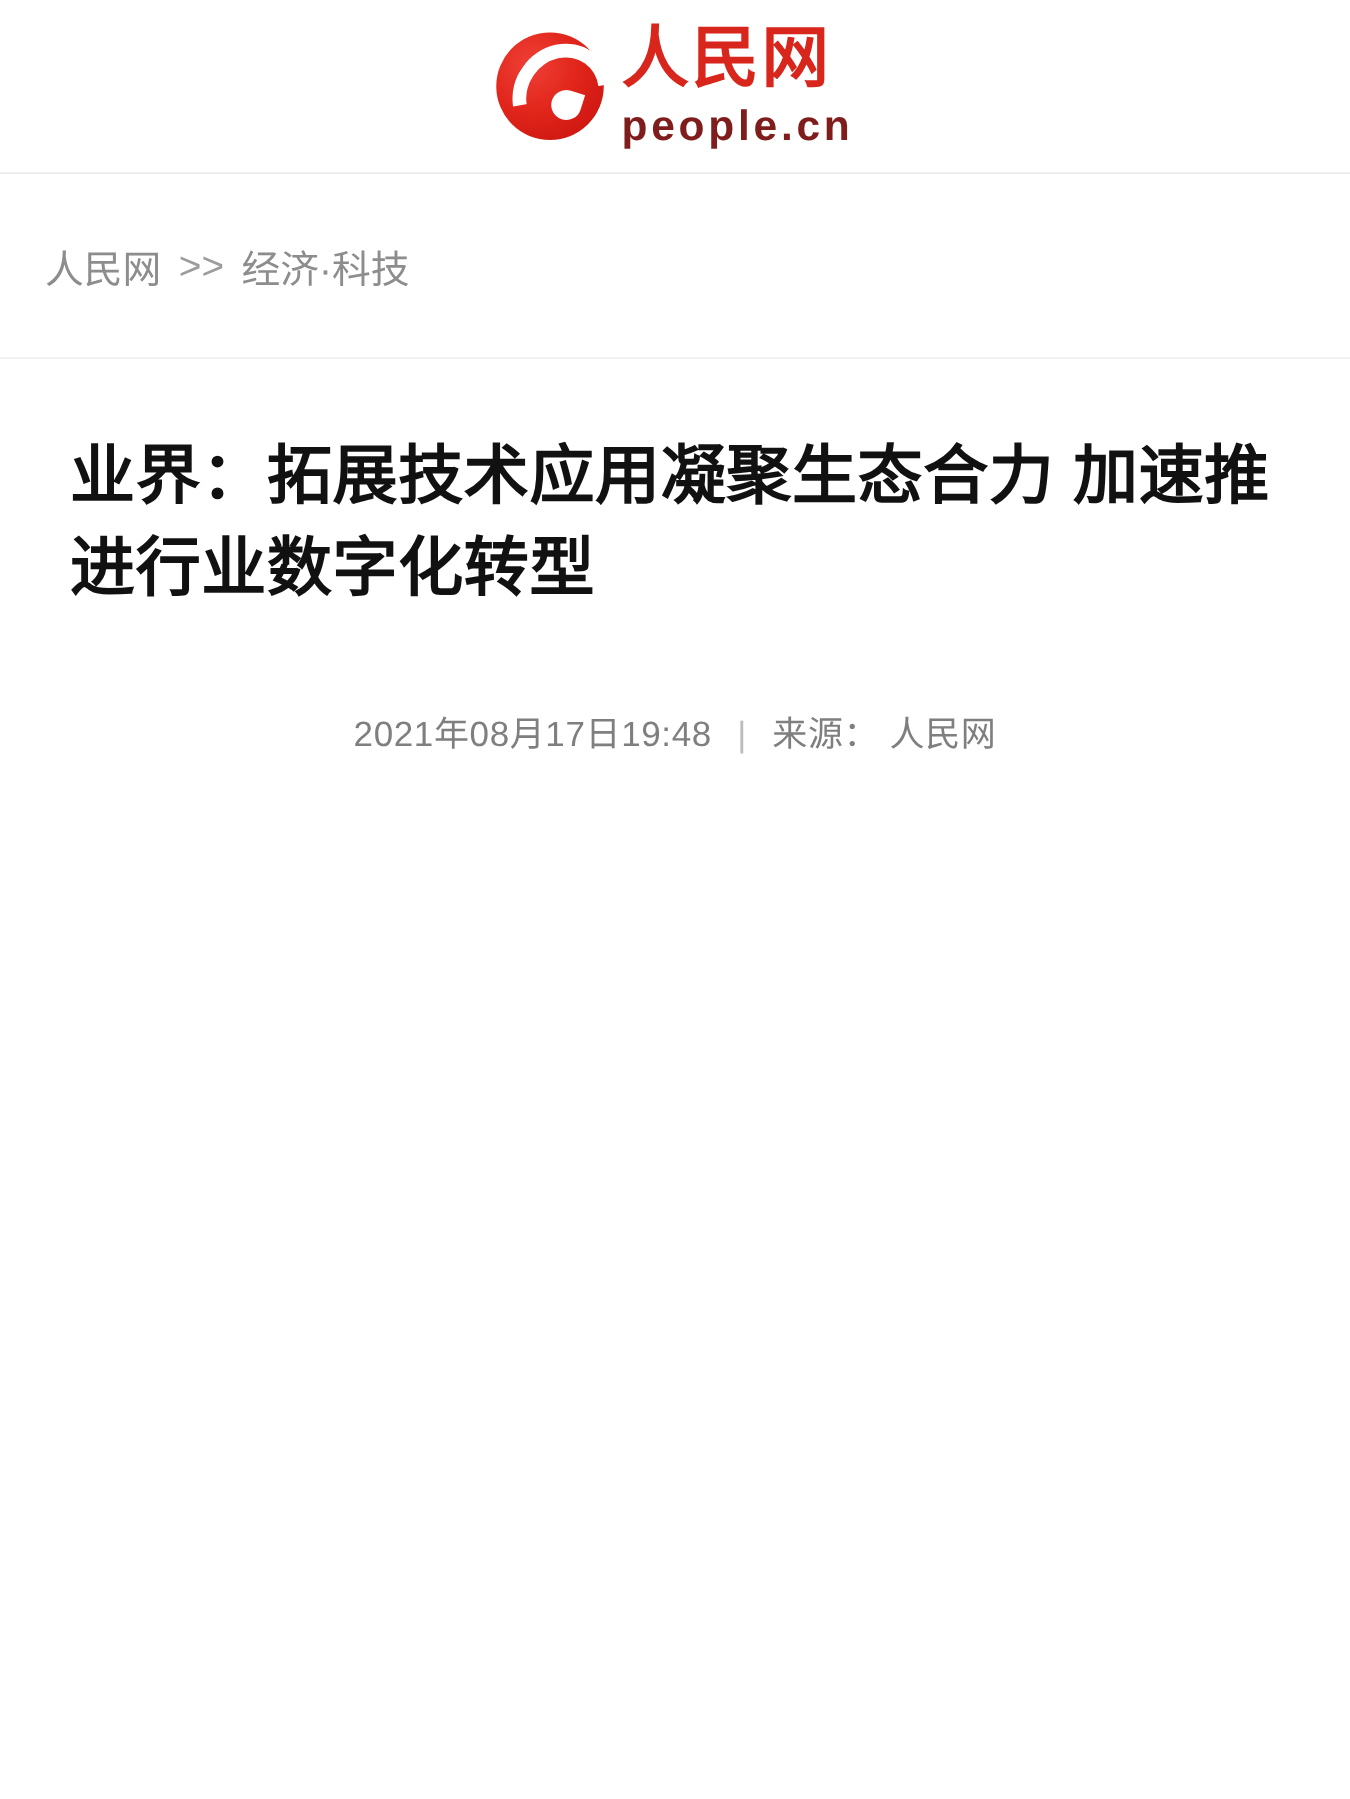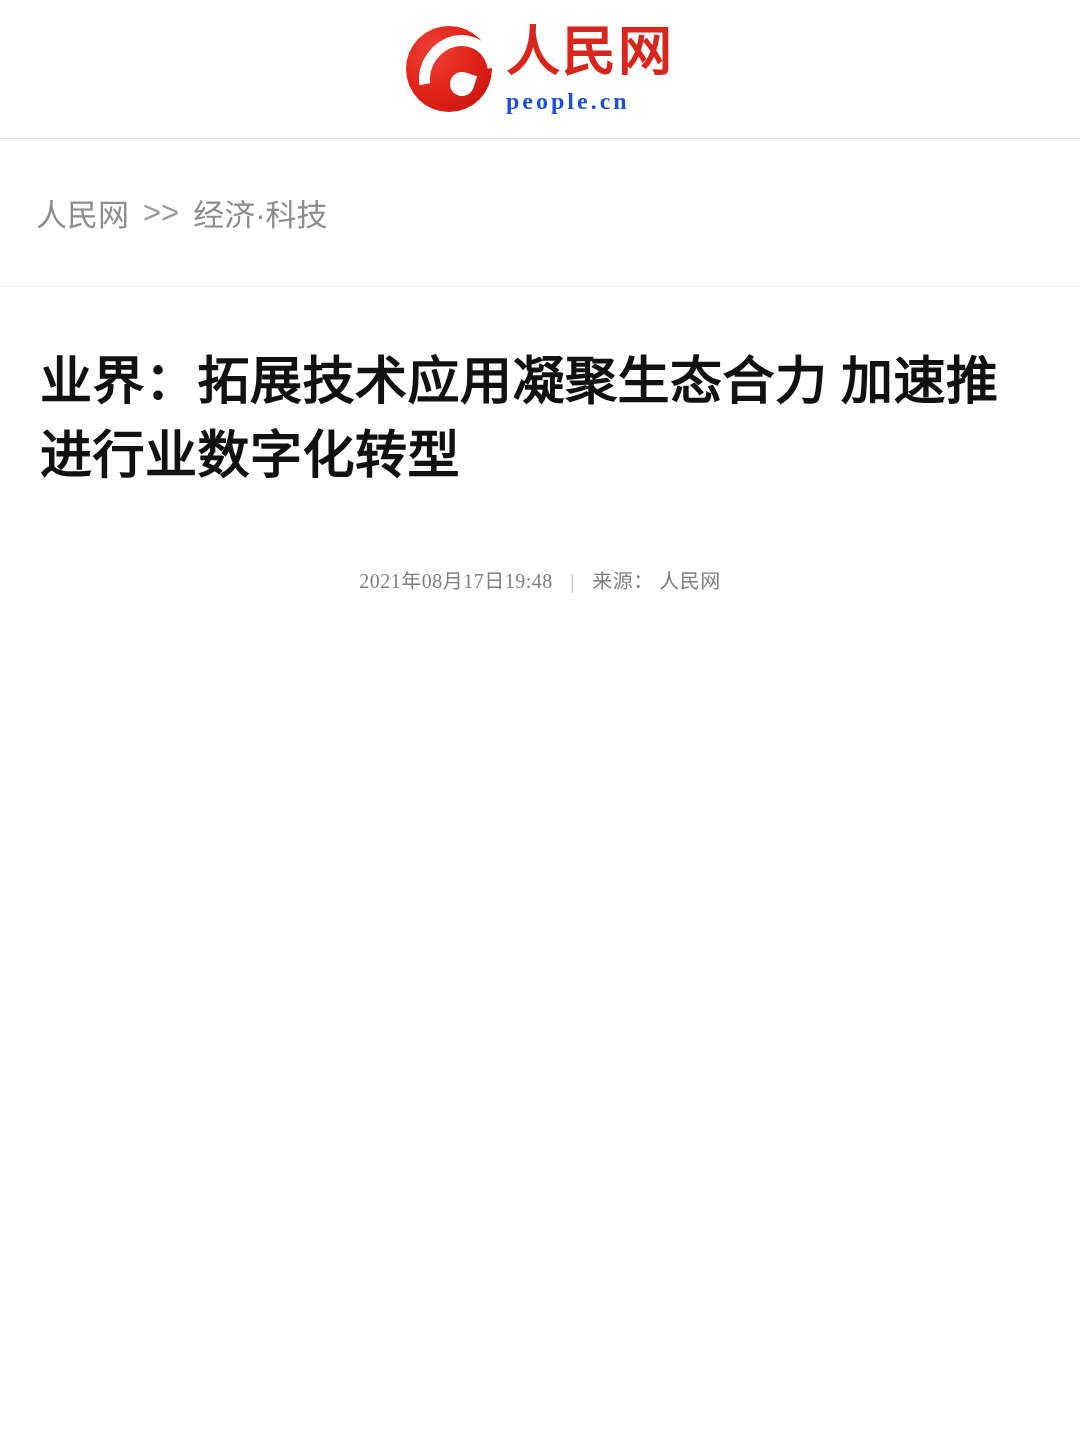--- a/index.html
+++ b/index.html
@@ -71,25 +71,25 @@
   }
   .logo-cn {
     font-size: 54px;
     font-weight: 700;
     color: #d8261c;
     letter-spacing: 2px;
     font-family: "Liberation Serif", "DejaVu Serif", serif;
   }
   .logo-en {
     margin-top: 10px;
-    font-size: 24px;
+    font-size: 34px;
     font-weight: 700;
-    color: #1d4ed8;
+    color: #7f1d1d;
     letter-spacing: 3px;
-    font-family: Liberation Serif, serif;
+    font-family: Liberation Sans, sans-serif;
   }
 
   
   .breadcrumb {
     height: 148px;
     display: flex;
     align-items: center;
     padding: 0 36px;
     box-sizing: border-box;
     border-bottom: 1px solid #ececec;
@@ -100,36 +100,35 @@
   .breadcrumb .crumb {
     color: #8d8d8d;
   }
   .breadcrumb .sep {
     color: #9c9c9c;
     padding: 0 4px;
   }
 
   
   .article {
-    padding: 0 40px;
+    padding: 0 56px;
     box-sizing: border-box;
-    font-family: Liberation Serif, serif;
   }
   .title {
     margin: 58px 0 0 0;
     font-size: 52px;
     line-height: 1.42;
     font-weight: 700;
     color: #111111;
     letter-spacing: 0.5px;
   }
   .meta {
     margin-top: 72px;
     text-align: center;
-    font-size: 20px;
+    font-size: 28px;
     color: #7f7f7f;
     letter-spacing: 0.5px;
   }
   .meta .divider {
     margin: 0 12px;
     color: #bdbdbd;
   }
   .body-text {
     margin-top: 54px;
     font-size: 37px;

